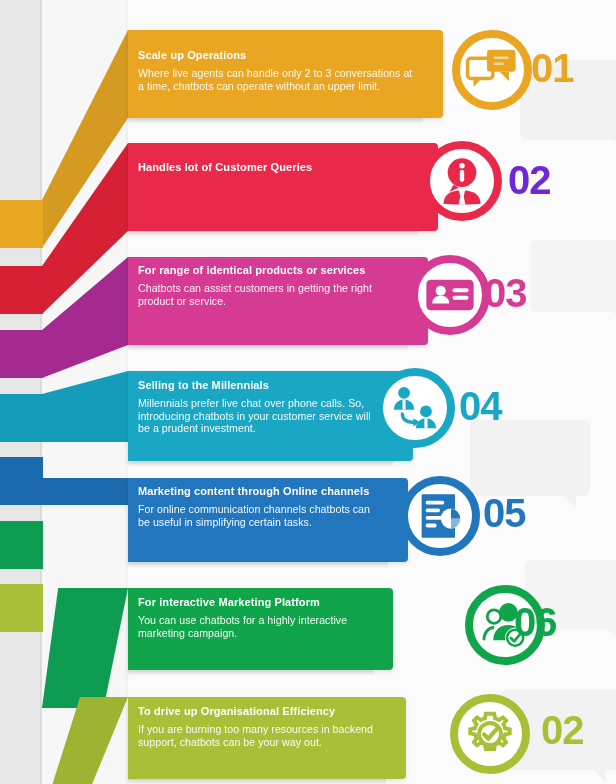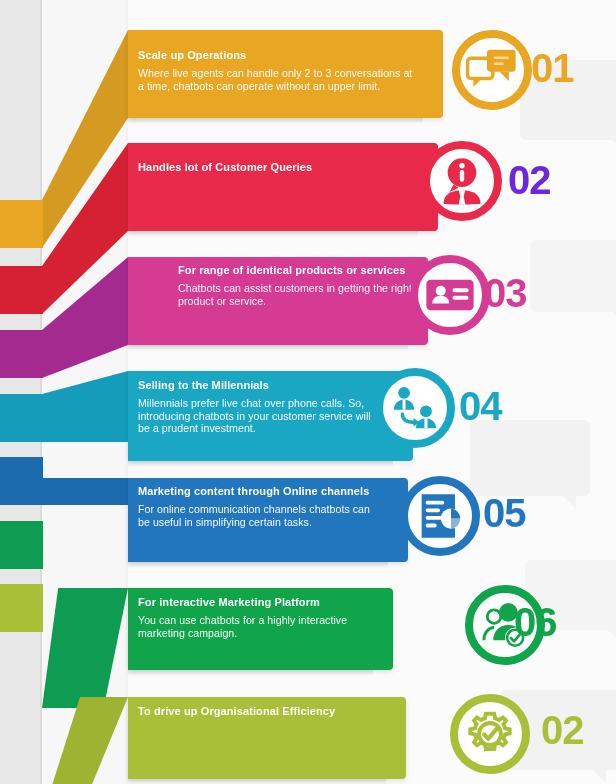--- a/index.html
+++ b/index.html
@@ -126,21 +126,21 @@
       <div class="num" style="left: 508px; top: 160px; color: #6d28d9;">02</div>
       <div class="tail" style="top: 257px; height: 121px;">
         <i style="background:#a52a8f;
         clip-path:polygon(100% 0%, 100% 72.73%, 0% 100%, 0% 60.33%);"></i>
       </div>
       <div class="tab" style="top: 330px;">
         <div class="tab-face" style="background:#a52a8f"></div>
       </div>
       <div class="bar" style="top: 257px; height: 88px; width: 300px; background: rgb(214, 59, 147);"></div>
       <div class="bar-shadow" style="top: 345px; width: 280px;"></div>
-      <div class="txtwrap" style="top: 263px; width: 260px; margin-left: 40px;">
+      <div class="txtwrap" style="top: 263px; width: 260px;">
         <p class="title">For range of identical products or services</p>
      <p class="desc">Chatbots can assist customers in getting the right product or service.</p>
       </div>
       <div class="circ" style="left: 410px; top: 255px; border: 8px solid rgb(214, 59, 147);">
         <span class="circ-in">
           <svg viewBox="0 0 64 64" width="54" height="54" aria-hidden="true">
         <rect x="4" y="14" width="56" height="36" rx="5" fill="#d63b93"></rect>
         <circle cx="21" cy="27" r="6" fill="#ffffff"></circle>
         <path d="M11 42c0-6 4.5-9 10-9s10 3 10 9z" fill="#ffffff"></path>
         <rect x="35" y="24" width="19" height="4.6" rx="2.3" fill="#ffffff"></rect>
@@ -237,20 +237,21 @@
         <i style="background:#9fb333;
         clip-path:polygon(100% 0%, 100% -126.15%, 0% 100%, 0% 173.85%);"></i>
       </div>
       <div class="tab" style="top: 584px;">
         <div class="tab-face" style="background:#aabf38"></div>
       </div>
       <div class="bar" style="top: 697px; height: 82px; width: 278px; background: rgb(170, 191, 56);"></div>
       <div class="bar-shadow" style="top: 779px; width: 258px;"></div>
       <div class="txtwrap" style="top: 704px; width: 238px;">
         <p class="title">To drive up Organisational Efficiency</p>
+     <p class="desc">If you are burning too many resources in backend support, chatbots can be your way out.</p>
       </div>
       <div class="circ" style="left: 450px; top: 694px; border: 8px solid rgb(170, 191, 56);">
         <span class="circ-in">
           <svg viewBox="0 0 64 64" width="54" height="54" aria-hidden="true">
         <g fill="none" stroke="#aabf38" stroke-width="4.6">
           <path d="M32 8 l5 0 1 5.5 a19 19 0 0 1 4.8 2 l4.6-3.1 3.6 3.6 -3.1 4.6 a19 19 0 0 1 2 4.8 l5.5 1 0 5 -5.5 1 a19 19 0 0 1 -2 4.8 l3.1 4.6 -3.6 3.6 -4.6-3.1 a19 19 0 0 1 -4.8 2 l-1 5.5 -5 0 -5 0 -1-5.5 a19 19 0 0 1 -4.8-2 l-4.6 3.1 -3.6-3.6 3.1-4.6 a19 19 0 0 1 -2-4.8 l-5.5-1 0-5 5.5-1 a19 19 0 0 1 2-4.8 l-3.1-4.6 3.6-3.6 4.6 3.1 a19 19 0 0 1 4.8-2 l1-5.5 5 0 z"></path>
           <circle cx="32" cy="32" r="13"></circle>
         </g>
         <path d="M25 32.5 L30 37.5 L40 26" fill="none" stroke="#aabf38" stroke-width="5" stroke-linecap="round" stroke-linejoin="round"></path>
       </svg>

